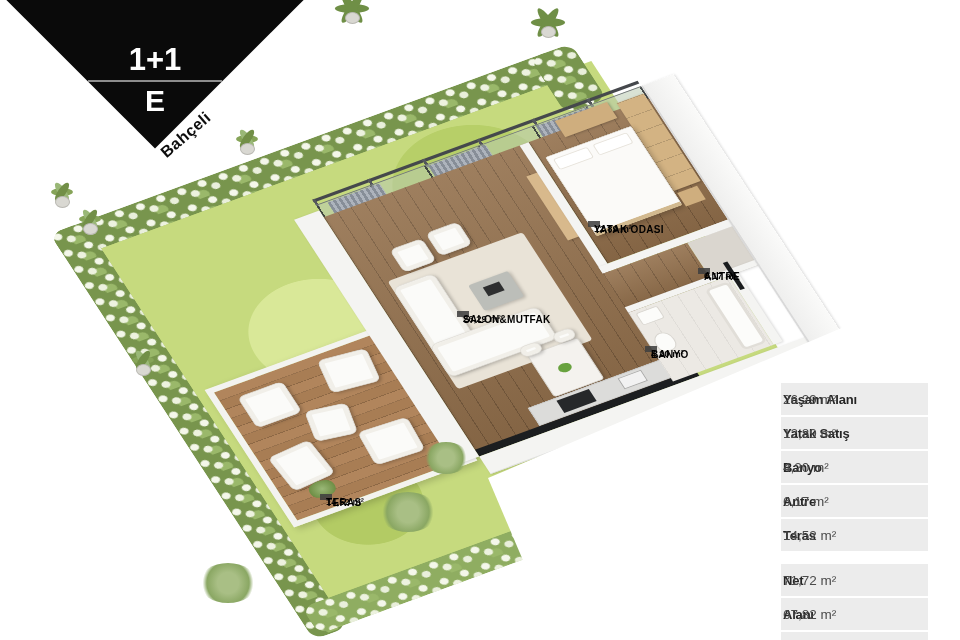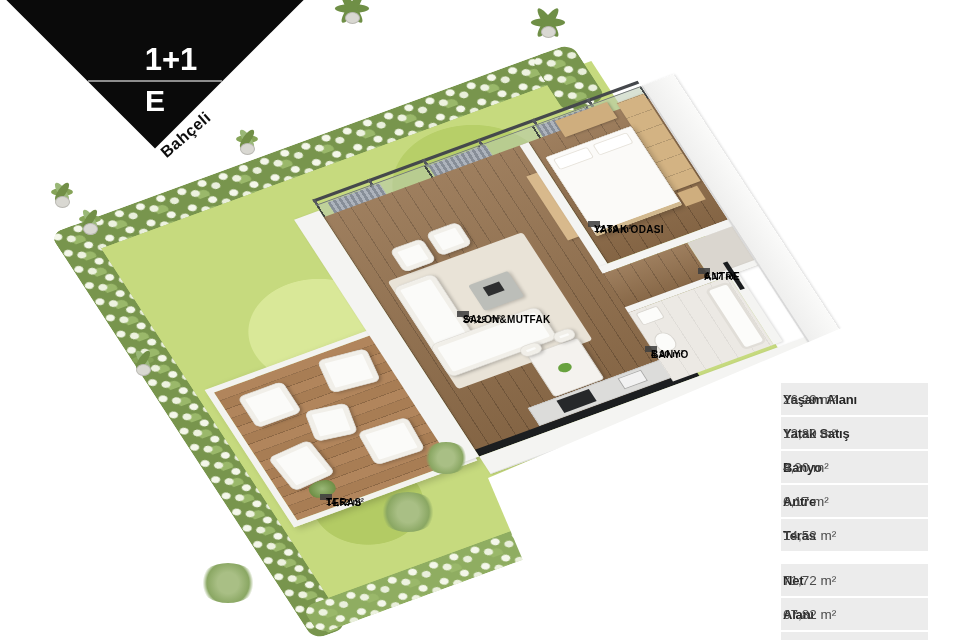--- a/index.html
+++ b/index.html
@@ -54,21 +54,21 @@
   .wall{background:#f4f4f2;box-shadow:1px 1px 3px rgba(0,0,0,0.15);}
 
   .label-box{z-index:12;transform:translate(-50%,-50%);background:rgba(64,64,64,0.88);
     color:#000000;text-align:center;padding:3px 6px;line-height:1.15;white-space:nowrap;}
   .label-box .rname{font-size:10px;font-weight:bold;letter-spacing:0.3px;display:block;}
   .label-box .rarea{font-size:9.5px;font-weight:600;opacity:0.95;display:block;}
 
   
   .badge-diamond{left:28px;top:-158px;width:254px;height:254px;background:#0a0a0a;
     transform:rotate(45deg);z-index:16;}
-  .badge-type{left:111px;top:42px;width:120px;text-align:center;color:#fff;font-size:31px;
+  .badge-type{left:95px;top:42px;width:120px;text-align:center;color:#fff;font-size:31px;
     font-weight:bold;z-index:17;}
   .badge-line{left:88px;top:80px;width:134px;height:2px;background:#8d8d8d;z-index:17;}
   .badge-unit{left:95px;top:84px;width:120px;text-align:center;color:#fff;font-size:30px;
     font-weight:bold;z-index:17;}
   .badge-theme{left:186px;top:135px;transform:translate(-50%,-50%) rotate(-41deg);
     color:#0d0d0d;font-size:16px;font-weight:600;letter-spacing:0.5px;z-index:17;}
 
   
   .area-table{left:781px;top:383px;width:147px;z-index:14;position:absolute;}
   .trow{position:relative;display:flex;justify-content:space-between;align-items:center;

